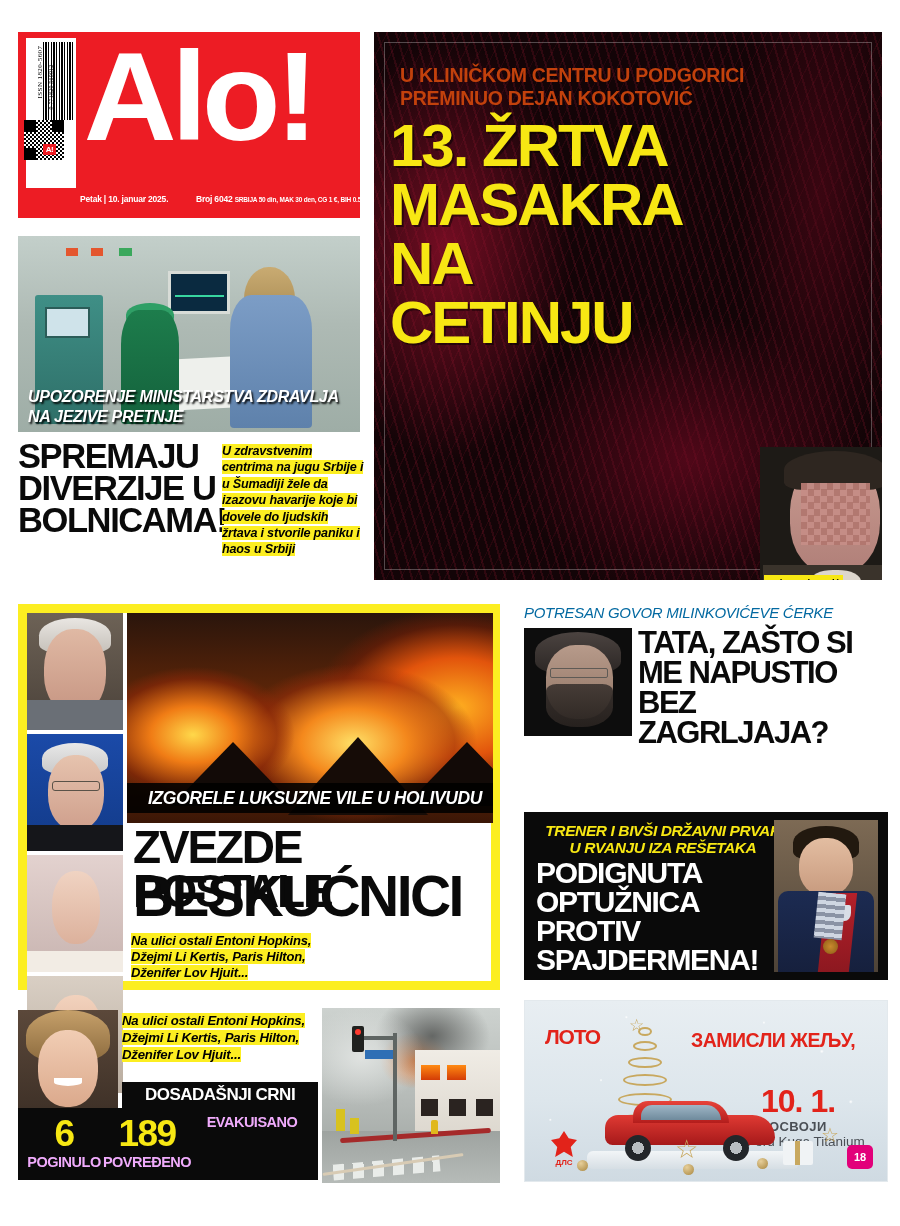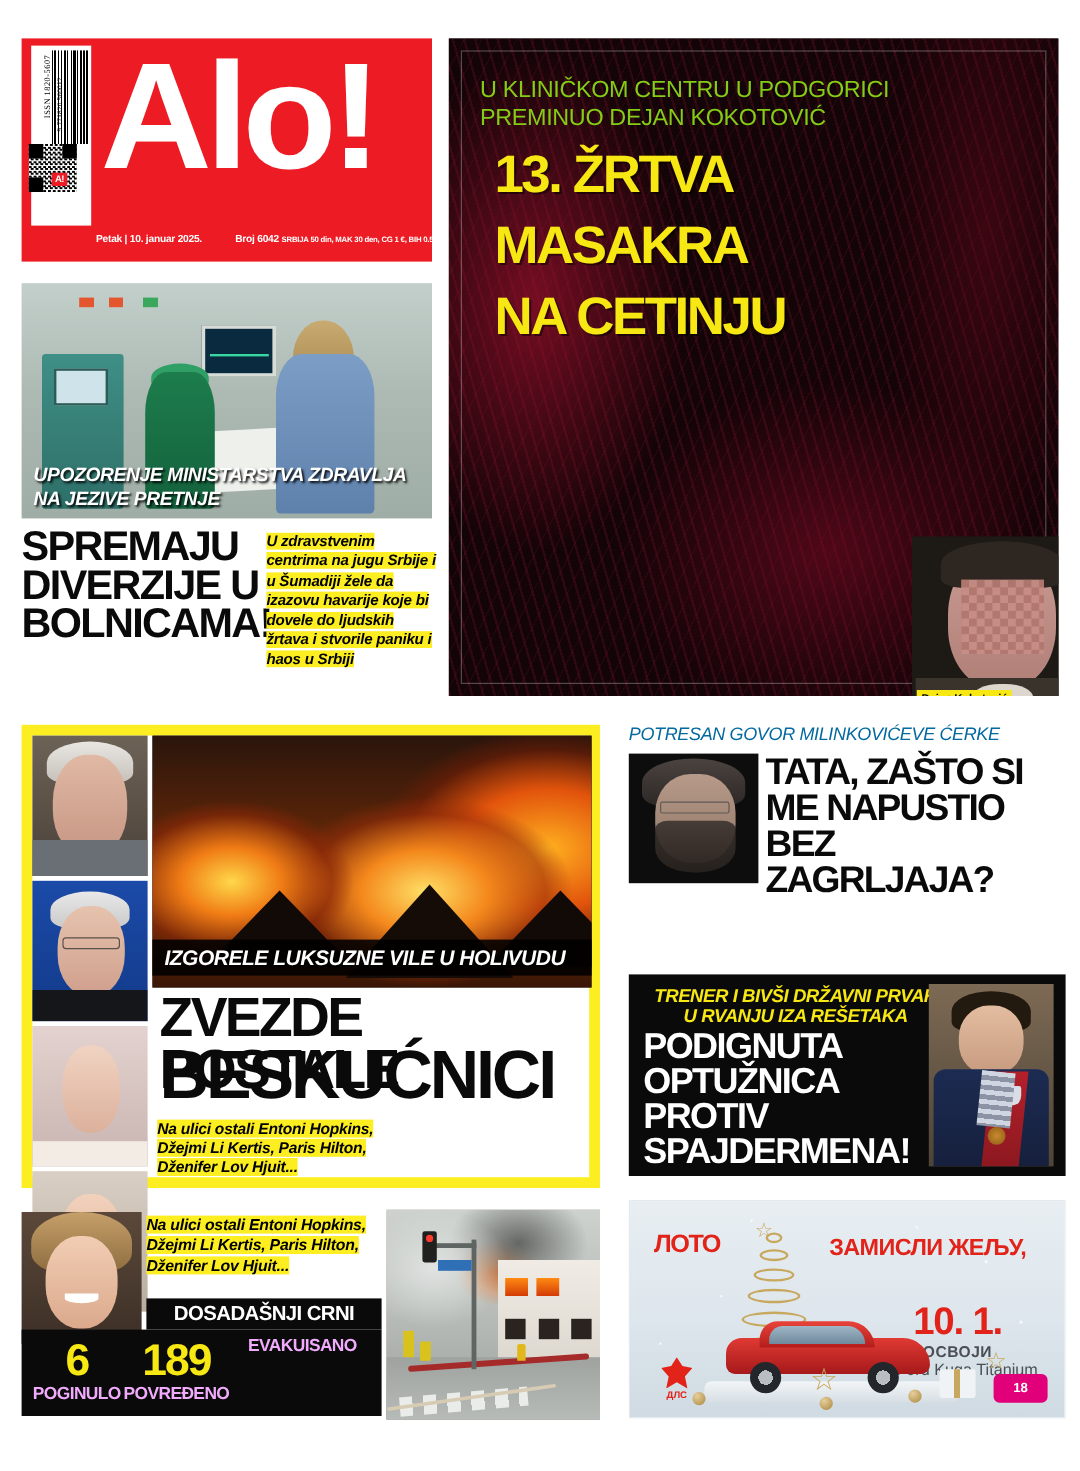--- a/index.html
+++ b/index.html
@@ -90,26 +90,26 @@
       repeating-linear-gradient(-63deg, rgba(160,20,50,.13) 0 1px, transparent 1px 13px),
       #130407;
   }
   .ms-frame {
     position:absolute; left:10px; top:10px; right:10px; bottom:10px;
     border:1px solid rgba(255,255,255,.28);
     pointer-events:none;
   }
   .ms-kicker {
     position:absolute; left:26px; top:32px; width:430px;
-    color:#84cc16; font-weight:normal; font-size:19.5px; line-height:23px;
+    color:#c2410c; font-weight:bold; font-size:19.5px; line-height:23px;
     letter-spacing:-.3px;
   }
   .ms-head {
-    position:absolute; left:38px; top:84px; width:300px;
-    color:#F7E713; font-weight:bold; font-size:44px; line-height:59px;
+    position:absolute; left:16px; top:84px; width:300px;
+    color:#F7E713; font-weight:bold; font-size:60px; line-height:59px;
     letter-spacing:-2px; text-shadow:2px 2px 0 rgba(0,0,0,.5);
     z-index:4;
   }
   .photo-dejan {
     position:absolute; left:386px; top:415px; width:150px; height:148px;
     background:#1d1a16; overflow:hidden;
   }
   .photo-dejan .face {
     position:absolute; left:20%; top:8%; width:60%; height:78%;
     background:linear-gradient(#c99b91,#b07f78);
@@ -259,21 +259,21 @@
     border-left:62px solid transparent; border-right:62px solid transparent;
     border-bottom:64px solid #120a07;
   }
   .roof1 { left:12%; }
   .roof2 { left:44%; border-left:70px solid transparent; border-right:70px solid transparent; border-bottom:78px solid #160c07; bottom:4%;}
   .roof3 { left:76%; }
   .holly-cap {
     position:absolute; left:100px; top:170px; width:366px; height:30px;
     background:rgba(0,0,0,.88);
     color:#fff; font-weight:bold; font-style:italic; font-size:17.5px;
-    line-height:30px; letter-spacing:-.4px; padding-left:10px;
+    line-height:30px; letter-spacing:-.4px; padding-left:10px;text-align:center;
   }
   .holly-head1 {
     position:absolute; left:106px; top:212px;
     color:#0a0a0a; font-weight:bold; font-size:46px; line-height:44px;
     letter-spacing:-2.2px;
   }
   .holly-head2 {
     position:absolute; left:106px; top:256px;
     color:#0a0a0a; font-weight:bold; font-size:57px; line-height:54px;
     letter-spacing:-2.6px;
@@ -515,21 +515,21 @@
   .lt-dls {
     position:absolute; left:22px; bottom:14px; width:34px; text-align:center;
   }
   .lt-dls-mark {
     width:26px; height:26px; margin:0 auto;
     background:#E2231A;
     clip-path:polygon(50% 0%, 68% 28%, 100% 35%, 76% 62%, 84% 100%, 50% 80%, 16% 100%, 24% 62%, 0% 35%, 32% 28%);
   }
   .lt-dls-txt { font-size:8px; color:#E2231A; font-weight:bold; margin-top:1px; }
   .lt-18 {
-    position:absolute; right:14px; bottom:12px; width:45px; height:24px;
+    position:absolute; right:14px; bottom:12px; width:26px; height:24px;
     background:#E2007A; border-radius:5px; color:#fff; font-weight:bold;
     font-size:11px; line-height:24px; text-align:center;
   }
   .lt-star2 { position:absolute; left:150px; bottom:16px; color:#c8a85f; font-size:26px; }
   .lt-star3 { position:absolute; left:296px; bottom:34px; color:#c8a85f; font-size:20px; }
   .lt-ball { position:absolute; width:11px; height:11px; border-radius:50%;
     background:radial-gradient(circle at 35% 30%, #e7cf9a, #a8863f); }
   .lt-b1 { left:52px; bottom:10px; } .lt-b2 { left:158px; bottom:6px; }
   .lt-b3 { left:232px; bottom:12px; }
 </style>

